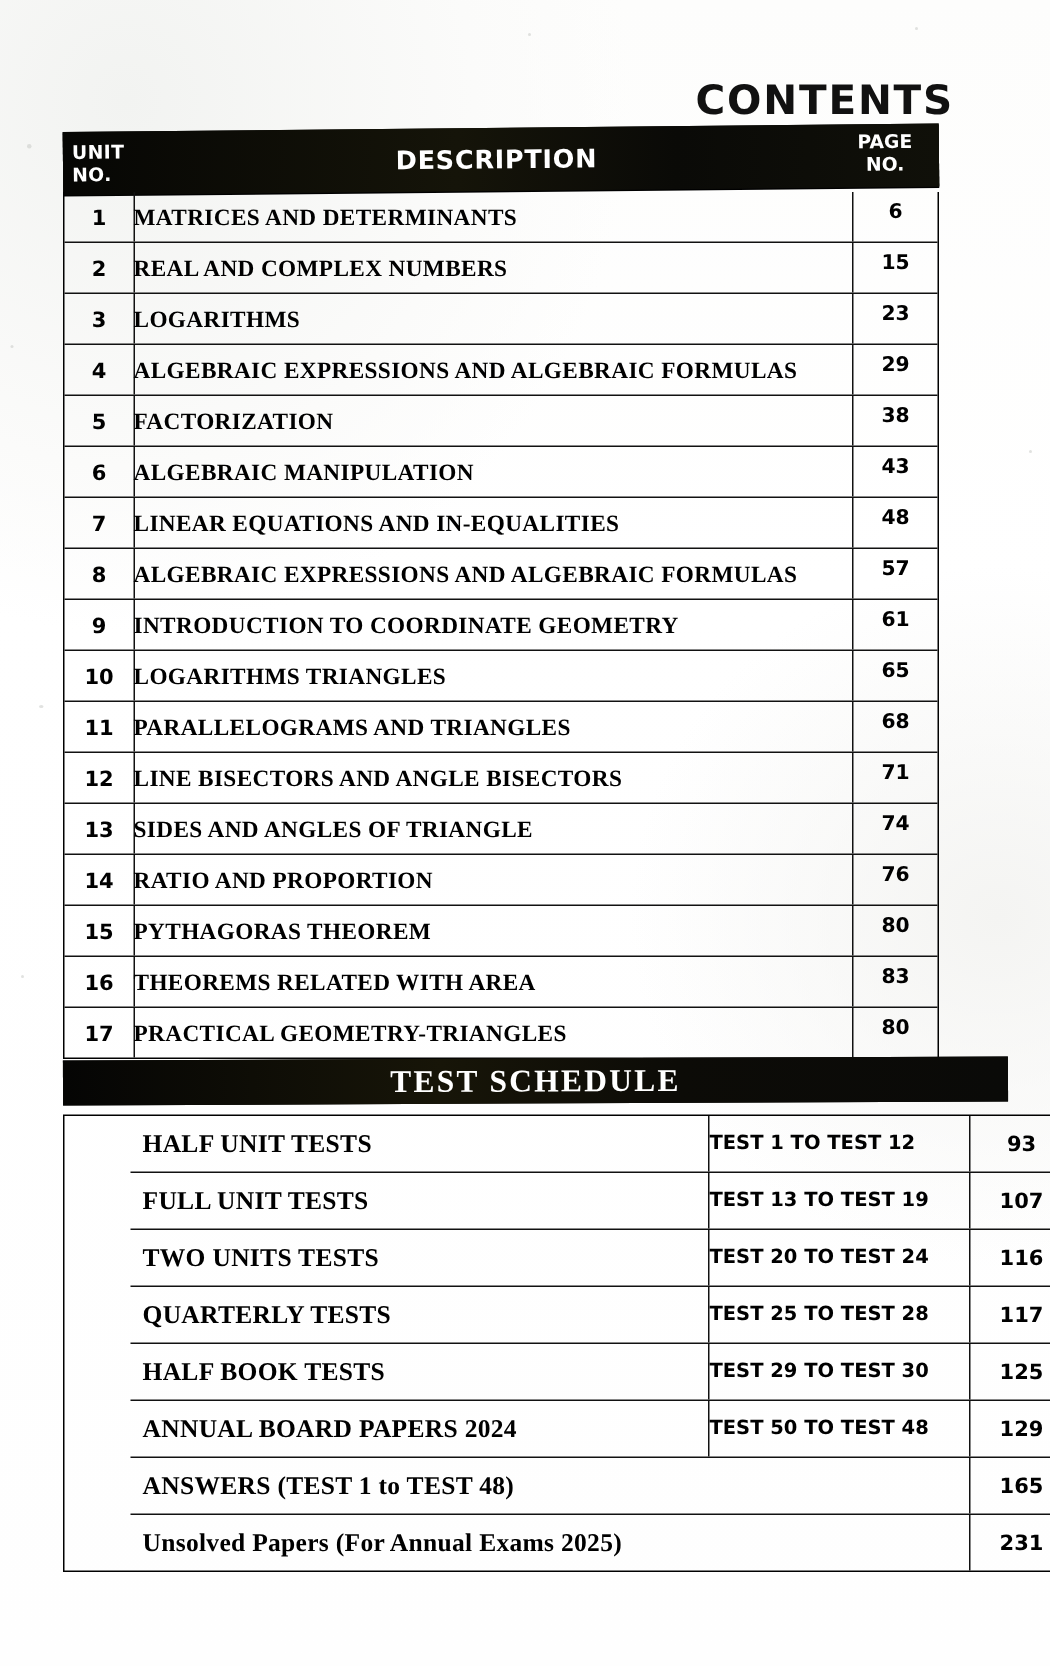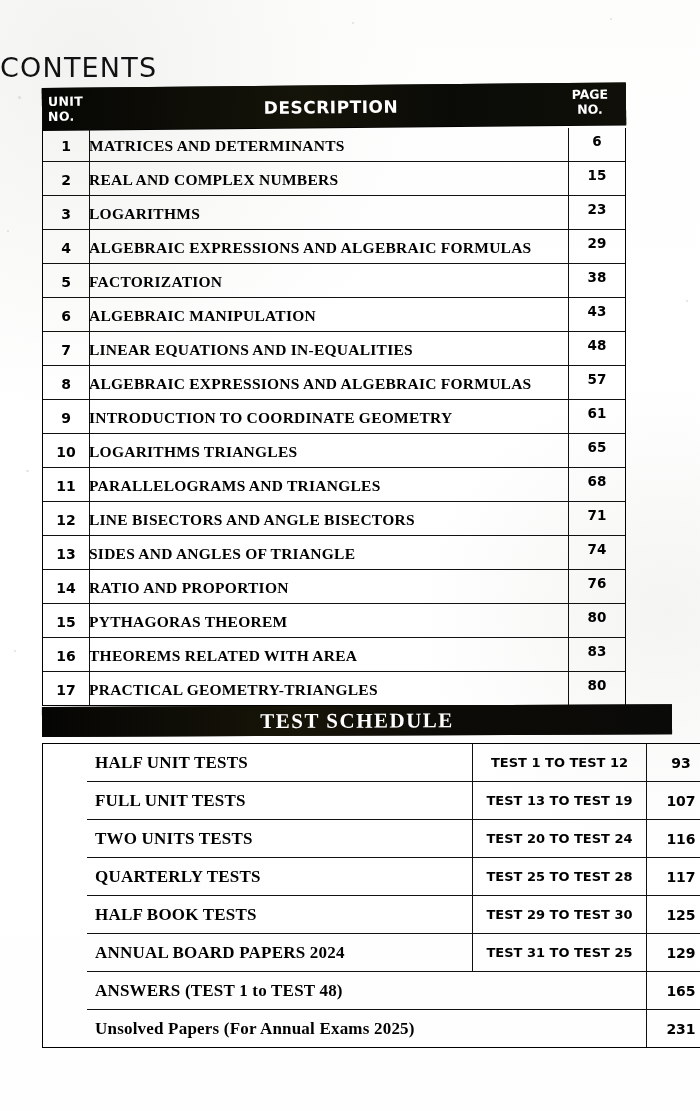--- a/index.html
+++ b/index.html
@@ -32,25 +32,25 @@
     border-radius: 50%;
     opacity: .55;
   }
 
   
   .doc-title {
     position: absolute;
     top: 52px;
     left: 0;
     width: 636px;
-    text-align: left;
+    text-align: right;
     font-family: "DejaVu Sans", sans-serif;
     font-size: 27px;
     letter-spacing: 1.2px;
-    font-weight: 400;
+    font-weight: 700;
     color: #111;
   }
 
   
   .toc-wrap {
     position: absolute;
     left: 42px;
     top: 88px;
     width: 584px;
   }
@@ -203,21 +203,21 @@
     white-space: nowrap;
     border-right: 1.5px solid #111;
     box-sizing: border-box;
   }
   .ts-row .range {
     position: absolute;
     left: 386px;
     top: 0;
     bottom: 0;
     width: 174px;
-    text-align: center;
+    text-align: left;
     line-height: 38px;
     font-family: "DejaVu Sans", sans-serif;
     font-size: 13px;
     font-weight: 700;
     border-right: 1.5px solid #111;
     box-sizing: border-box;
   }
   .ts-row .pg {
     position: absolute;
     left: 560px;
@@ -377,21 +377,21 @@
         <div class="range">TEST 25 TO TEST 28</div>
         <div class="pg">117</div>
       </div>
       <div class="ts-row">
         <div class="name">HALF BOOK TESTS</div>
         <div class="range">TEST 29 TO TEST 30</div>
         <div class="pg">125</div>
       </div>
       <div class="ts-row">
         <div class="name">ANNUAL BOARD PAPERS 2024</div>
-        <div class="range">TEST 31 TO TEST 25</div>
+        <div class="range">TEST 50 TO TEST 48</div>
         <div class="pg">129</div>
       </div>
       <div class="ts-row wide">
         <div class="name">ANSWERS   (TEST 1  to  TEST 48)</div>
         <div class="pg">165</div>
       </div>
       <div class="ts-row wide">
         <div class="name">Unsolved Papers (For Annual Exams 2025)</div>
         <div class="pg">231</div>
       </div>

